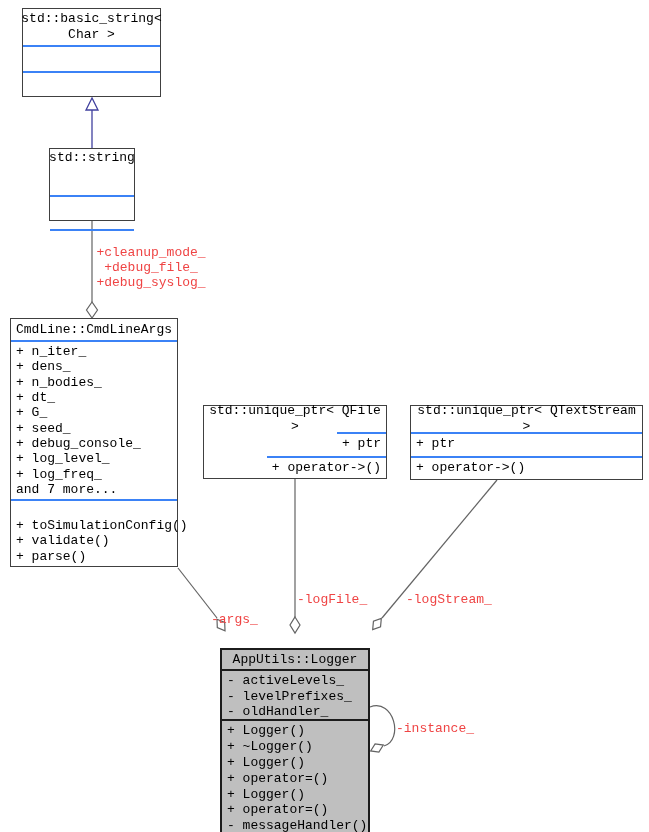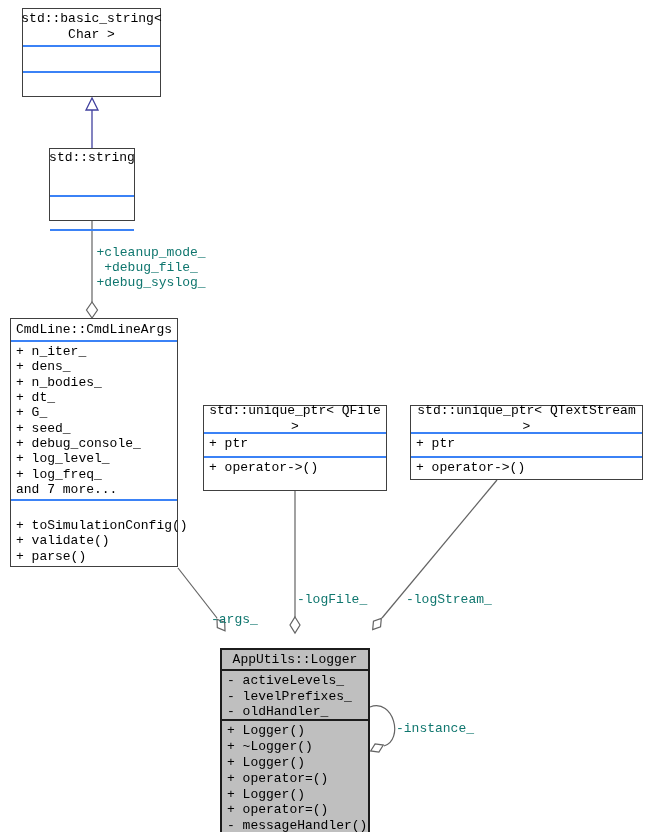--- a/index.html
+++ b/index.html
@@ -17,21 +17,21 @@
   .uml-title{
     box-sizing:border-box;text-align:center;display:flex;align-items:center;justify-content:center;
     line-height:16px;padding:1px 4px;
   }
   .uml-sec{
     box-sizing:border-box;border-top:2px solid #3b82f6;padding:2px 5px;
     text-align:left;white-space:nowrap;
   }
   .uml-sec .m{white-space:nowrap;}
   .edge-label{
-    position:absolute;white-space:nowrap;line-height:15px;color:#0f766e;
+    position:absolute;white-space:nowrap;line-height:15px;color:#ef4444;
   }
   .edge-label.center{text-align:center;}
 </style>
 </head>
 <body>
 
 <div id="canvas">
 
   <svg id="edges" width="649" height="832" viewBox="0 0 649 832">
 
@@ -80,21 +80,21 @@
       <div class="m">+ log_freq_</div>
       <div class="m">and 7 more...</div>
     </div>
     <div class="uml-sec" style="flex:1;line-height:15.3px;padding-top:17px;">
       <div class="m">+ toSimulationConfig()</div>
       <div class="m">+ validate()</div>
       <div class="m">+ parse()</div>
     </div>
   </div>
 
-  <div class="uml-box" style="left:203px;top:405px;width:184px;height:86px;">
+  <div class="uml-box" style="left:203px;top:405px;width:184px;height:74px;align-items:flex-end;">
     <div class="uml-title" style="height:26px;">std::unique_ptr&lt; QFile &gt;</div>
     <div class="uml-sec" style="height:24px;line-height:16px;">
       <div class="m">+ ptr</div>
     </div>
     <div class="uml-sec" style="flex:1;line-height:16px;">
       <div class="m">+ operator-&gt;()</div>
     </div>
   </div>
 
   <div class="uml-box" style="left:410px;top:405px;width:233px;height:75px;">

